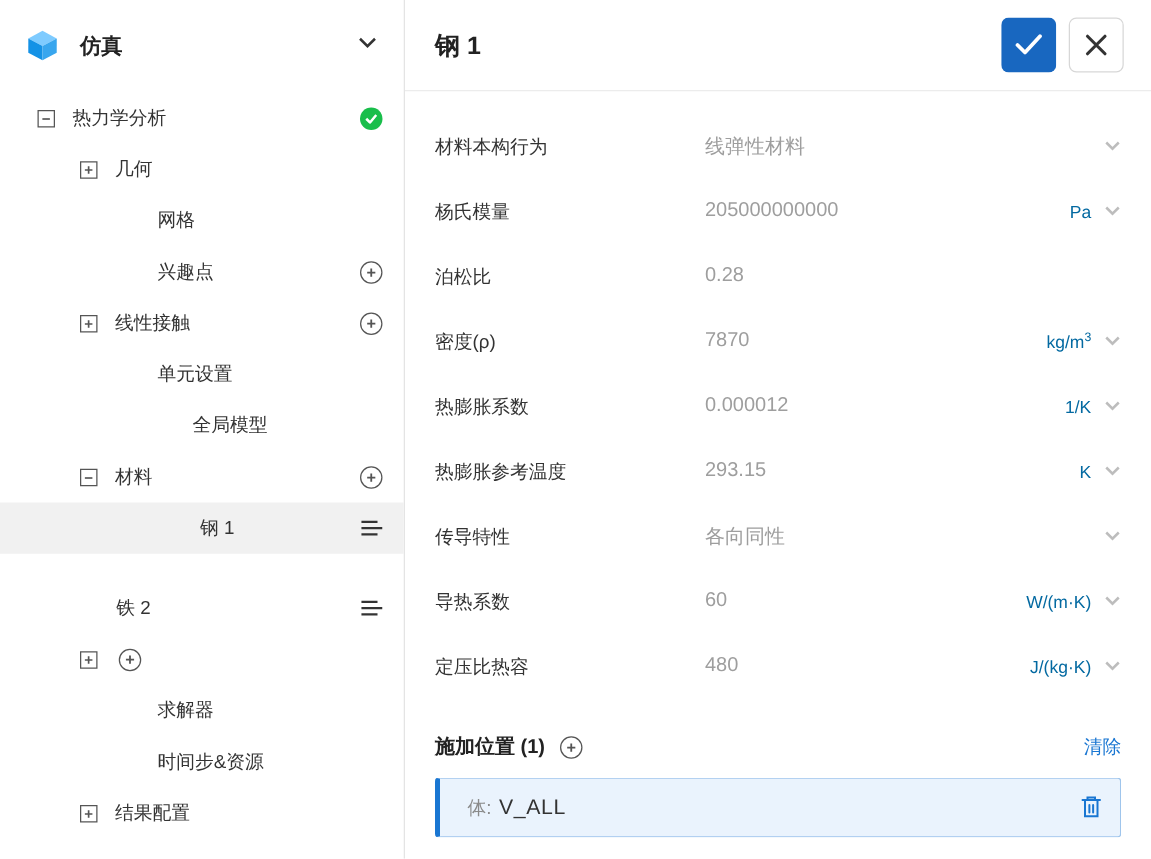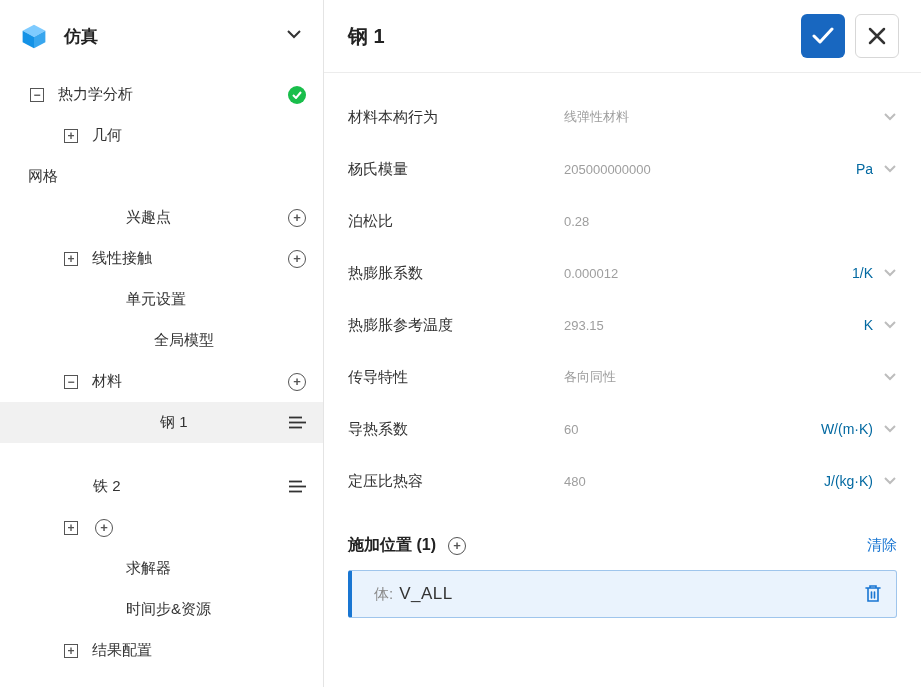--- a/index.html
+++ b/index.html
@@ -159,21 +159,21 @@
     height: 52px;
   }
   .prop-label {
     width: 216px;
     font-size: 15px;
     color: #333;
   }
   .prop-value {
     flex: 1;
     color: #9e9e9e;
-    font-size: 13px;
+    font-size: 16px;
     padding: 6px 0;
   }
   .prop-unit {
     color: #0369a1;
     font-size: 14px;
     margin-right: 10px;
     min-width: 50px;
     text-align: right;
   }
   .chevron {
@@ -256,21 +256,21 @@
               <path d="M1 4 L4 7 L9 1" stroke="#fff" stroke-width="2" fill="none"></path>
             </svg>
           </span>
       </span>
     </div>
     <div id="tree-body">
         <div class="tree-row" style="padding-left: 64px;">
           <span class="toggle-box">+</span>
           <span class="tree-label">几何</span>
         </div>
-        <div class="tree-row" style="">
+        <div class="tree-row" style="padding-left: 98px;">
           <span class="tick-spacer"></span>
           <span class="tree-label">网格</span>
         </div>
         <div class="tree-row" style="padding-left: 98px;">
           <span class="tick-spacer"></span>
           <span class="tree-label">兴趣点</span>
           <span class="right-ico">
             <span class="plus-circle">+</span>
           </span>
         </div>
@@ -373,20 +373,28 @@
               <path d="M2 2 L7 7 L12 2" stroke="#bdbdbd" stroke-width="2" fill="none"></path>
             </svg></span>
         </div>
         <div class="prop-row">
           <span class="prop-label">泊松比</span>
           <span class="prop-value">0.28</span>
           <span class="prop-unit"></span>
           <span class="chevron" style="width: 14px; display: inline-block;"></span>
         </div>
         <div class="prop-row">
+          <span class="prop-label">密度(ρ)</span>
+          <span class="prop-value">7870</span>
+          <span class="prop-unit">kg/m<sup>3</sup></span>
+          <span class="chevron"><svg width="14" height="10" viewBox="0 0 14 10">
+              <path d="M2 2 L7 7 L12 2" stroke="#bdbdbd" stroke-width="2" fill="none"></path>
+            </svg></span>
+        </div>
+        <div class="prop-row">
           <span class="prop-label">热膨胀系数</span>
           <span class="prop-value">0.000012</span>
           <span class="prop-unit">1/K</span>
           <span class="chevron"><svg width="14" height="10" viewBox="0 0 14 10">
               <path d="M2 2 L7 7 L12 2" stroke="#bdbdbd" stroke-width="2" fill="none"></path>
             </svg></span>
         </div>
         <div class="prop-row">
           <span class="prop-label">热膨胀参考温度</span>
           <span class="prop-value">293.15</span>

